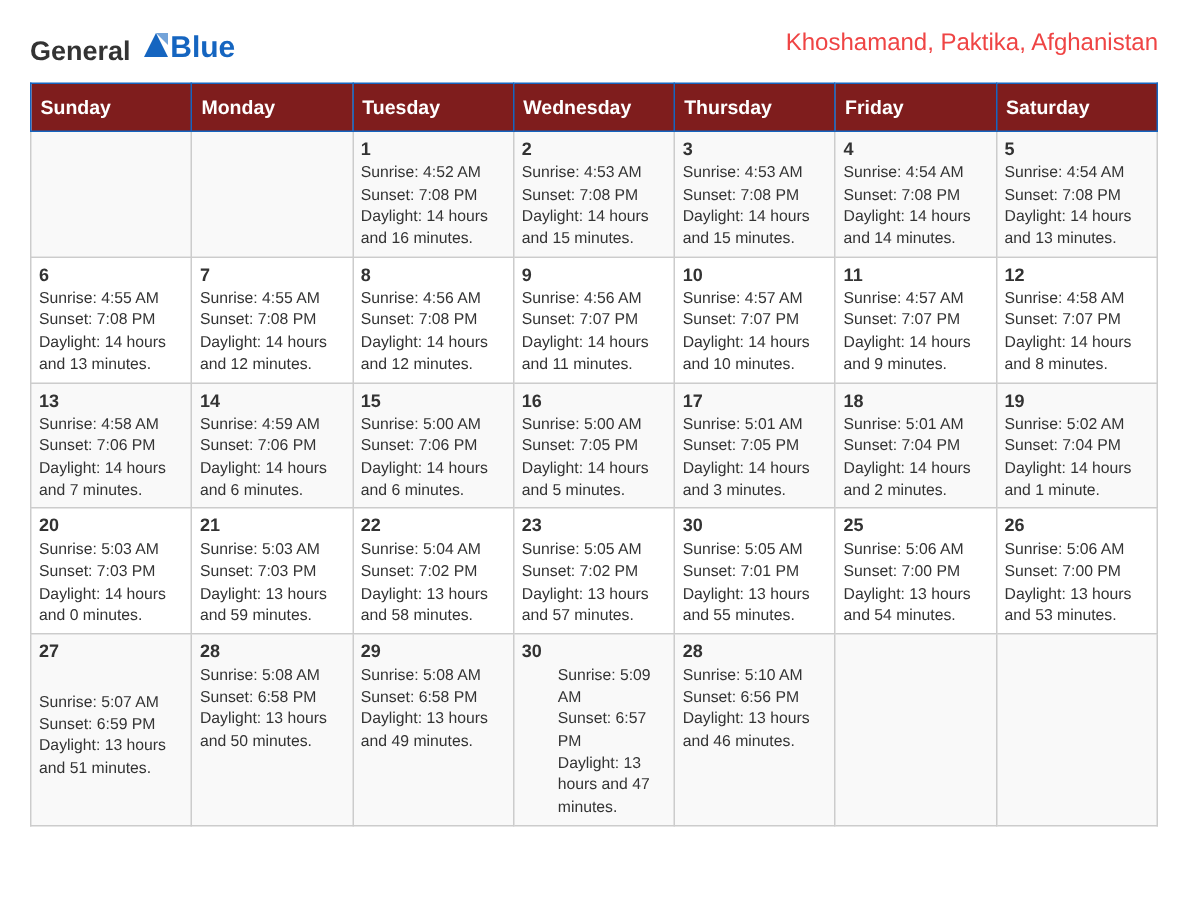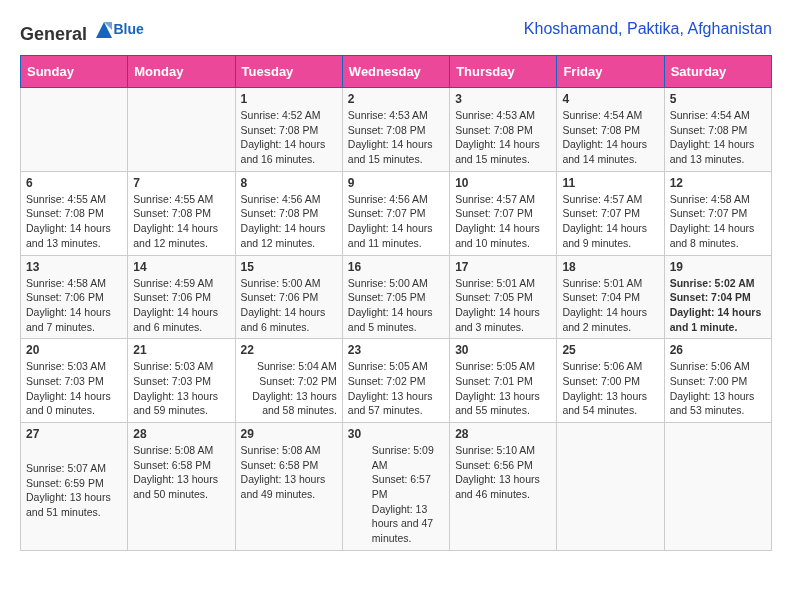--- a/index.html
+++ b/index.html
@@ -11,55 +11,56 @@
       padding: 20px;
     }
     .header {
       display: flex;
       justify-content: space-between;
       align-items: flex-start;
       margin-bottom: 10px;
     }
     .logo {
       display: flex;
+      align-items: center;
     }
     .logo-text-general {
       font-size: 18px;
       font-weight: bold;
       color: #333;
     }
     .logo-text-blue {
-      font-size: 14px;
+      font-size: 20px;
       font-weight: bold;
       color: #1565c0;
     }
     .logo-icon {
       width: 20px;
       height: 20px;
       margin-left: 2px;
     }
     .title-block {
       text-align: right;
     }
     .month-title {
       font-size: 36px;
       font-weight: bold;
       color: #1a1a2e;
     }
     .location-title {
       font-size: 16px;
-      color: #1d4ed8;
+      color: #ef4444;
     }
     table {
       width: 100%;
       border-collapse: collapse;
       border: 1px solid #ccc;
     }
     thead tr {
-      background-color: #ec4899;
+      background-color: #7f1d1d;
       color: #fff;
     }
     thead th {
       padding: 8px 6px;
       font-size: 13px;
       font-weight: bold;
       text-align: left;
       border: 1px solid #1565c0;
     }
     tbody tr {
@@ -233,41 +234,41 @@
 Daylight: 14 hours and 3 minutes.</div>
         </td>
         <td>
           <span class="day-number">18</span>
           <div class="day-info" style="white-space: pre-line;">Sunrise: 5:01 AM
 Sunset: 7:04 PM
 Daylight: 14 hours and 2 minutes.</div>
         </td>
         <td>
           <span class="day-number">19</span>
-          <div class="day-info" style="white-space: pre-line; font-weight: bold;">Sunrise: 5:02 AM
+          <div class="day-info" style="white-space: pre-line;">Sunrise: 5:02 AM
 Sunset: 7:04 PM
 Daylight: 14 hours and 1 minute.</div>
         </td>
       </tr>
       <tr>
         <td>
           <span class="day-number">20</span>
           <div class="day-info" style="white-space: pre-line;">Sunrise: 5:03 AM
 Sunset: 7:03 PM
 Daylight: 14 hours and 0 minutes.</div>
         </td>
         <td>
           <span class="day-number">21</span>
           <div class="day-info" style="white-space: pre-line;">Sunrise: 5:03 AM
 Sunset: 7:03 PM
 Daylight: 13 hours and 59 minutes.</div>
         </td>
         <td>
           <span class="day-number">22</span>
-          <div class="day-info" style="white-space: pre-line; text-align: right;">Sunrise: 5:04 AM
+          <div class="day-info" style="white-space: pre-line;">Sunrise: 5:04 AM
 Sunset: 7:02 PM
 Daylight: 13 hours and 58 minutes.</div>
         </td>
         <td>
           <span class="day-number">23</span>
           <div class="day-info" style="white-space: pre-line;">Sunrise: 5:05 AM
 Sunset: 7:02 PM
 Daylight: 13 hours and 57 minutes.</div>
         </td>
         <td>

